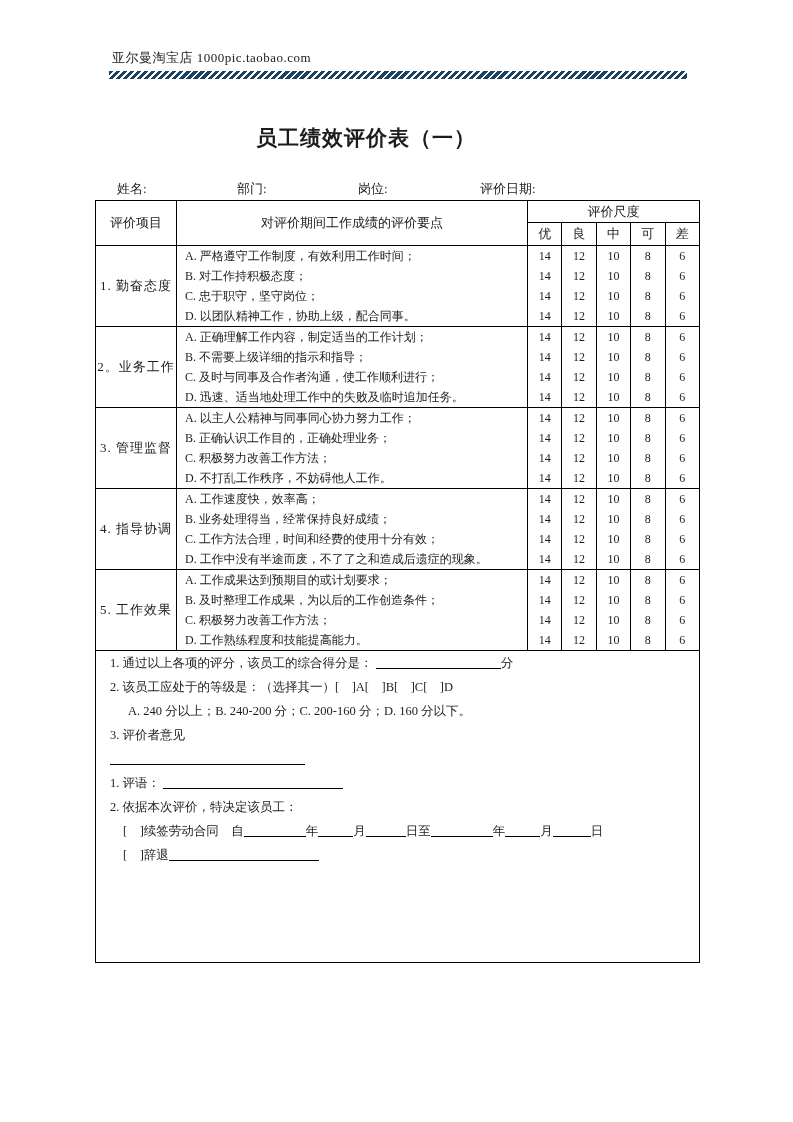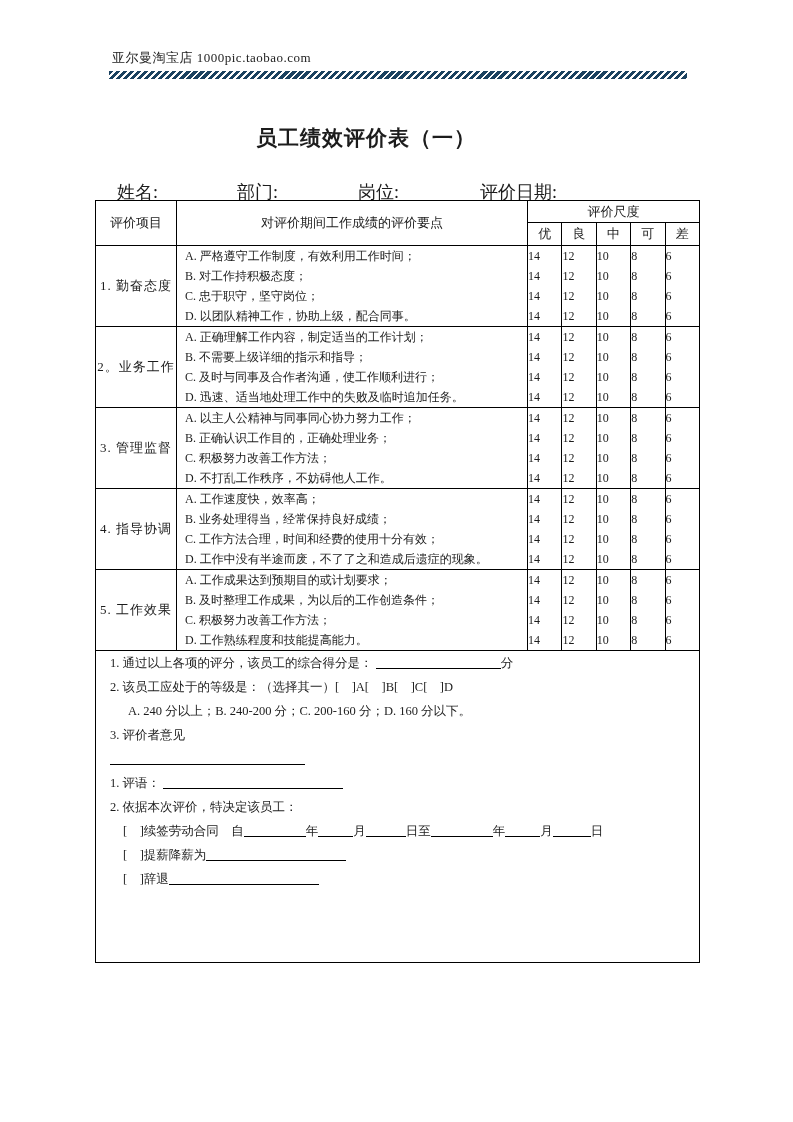--- a/index.html
+++ b/index.html
@@ -12,38 +12,38 @@
     letter-spacing:0.5px; white-space:nowrap;
   }
   .stripe {
     position:absolute; left:109px; top:71px; width:578px; height:8px;
     background:repeating-linear-gradient(135deg, var(--stripe,#1b4260) 0 3px, #ffffff 3px 5px);
   }
   .title {
     position:absolute; left:0; top:124px; width:100%; text-align:center;
     font-size:21px; font-weight:bold; letter-spacing:1px;
   }
-  .fields { position:absolute; left:95px; top:180px; width:605px; height:18px; font-size:18px; }
+  .fields { position:absolute; left:95px; top:180px; width:605px; height:18px; font-size:13px; }
   .fields span { position:absolute; top:0; white-space:nowrap; }
   .f-name { left:22px; }  .f-dept { left:142px; }  .f-pos { left:263px; }  .f-date { left:385px; }
 
   table.eval {
     position:absolute; left:95px; top:200px; width:605px;
     border-collapse:collapse; table-layout:fixed; font-size:12px;
   }
   table.eval th, table.eval td { border:1px solid #000; padding:0; font-weight:normal; }
   th.h-item  { width:80px;  font-weight:bold; font-size:13px; }
   th.h-points{ width:350px; font-weight:bold; font-size:13px; }
   th.h-scale { height:21px; font-weight:bold; font-size:13px; }
   th.h-grade { height:22px; font-weight:bold; font-size:13px; border-left:none; border-right:none; text-align:center; }
   th.h-grade.first { border-left:1px solid #000; }
   th.h-grade.last  { border-right:1px solid #000; }
   td.c-cat { text-align:center; font-size:13px; letter-spacing:1px; }
   td.c-points div { height:20px; line-height:20px; padding-left:8px; white-space:nowrap; overflow:hidden; }
-  td.c-score { border-left:none; border-right:none; text-align:left; width:35px; }
+  td.c-score { border-left:none; border-right:none; text-align:center; width:35px; }
   td.c-score.last { border-right:1px solid #000; }
   td.c-score div { height:20px; line-height:20px; }
 
   .bottom-box {
     position:absolute; left:95px; top:643px; width:605px; height:320px;
     box-sizing:border-box; border:1px solid #000; border-top:none;
     padding:8px 0 0 14px; font-size:12.5px;
   }
   .sum-line { height:24px; line-height:24px; white-space:nowrap; }
   .sum-line.indent-1 { padding-left:13px; }
@@ -286,17 +286,16 @@
 
   <div class="bottom-box" id="summary-box">
       <div class="sum-line indent-0"><span>1. 通过以上各项的评分，该员工的综合得分是： </span><span class="blank" style="width: 125px;"></span><span>分</span></div>
       <div class="sum-line indent-0"><span>2. 该员工应处于的等级是：（选择其一）[　]A[　]B[　]C[　]D</span></div>
       <div class="sum-line indent-2"><span>A. 240 分以上；B. 240-200 分；C. 200-160 分；D. 160 分以下。</span></div>
       <div class="sum-line indent-0"><span>3. 评价者意见</span></div>
       <div class="sum-line indent-0"><span class="blank" style="width: 195px;"></span></div>
       <div class="sum-line indent-0"><span>1. 评语： </span><span class="blank" style="width: 180px;"></span></div>
       <div class="sum-line indent-0"><span>2. 依据本次评价，特决定该员工：</span></div>
       <div class="sum-line indent-1"><span>[　]续签劳动合同　自</span><span class="blank" style="width: 62px;"></span><span>年</span><span class="blank" style="width: 35px;"></span><span>月</span><span class="blank" style="width: 40px;"></span><span>日至</span><span class="blank" style="width: 62px;"></span><span>年</span><span class="blank" style="width: 35px;"></span><span>月</span><span class="blank" style="width: 38px;"></span><span>日</span></div>
-      <div class="sum-line indent-1"><span>[　]提薪降薪为</span><span class="blank" style="width: 140px;"></span></div>
       <div class="sum-line indent-1"><span>[　]辞退</span><span class="blank" style="width: 150px;"></span></div>
     </div>
 
 </div>
 
 </body></html>

